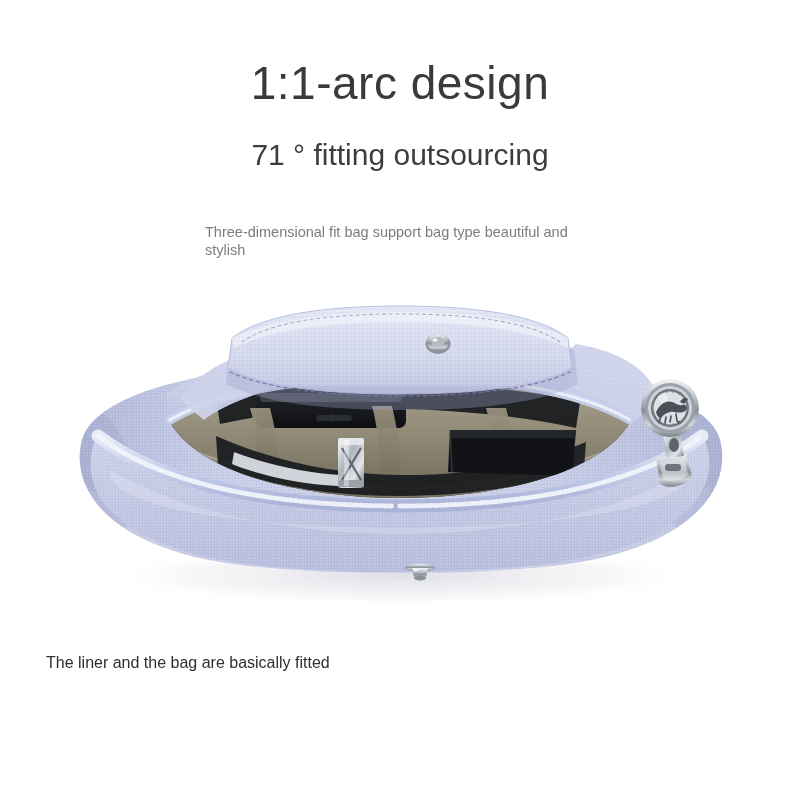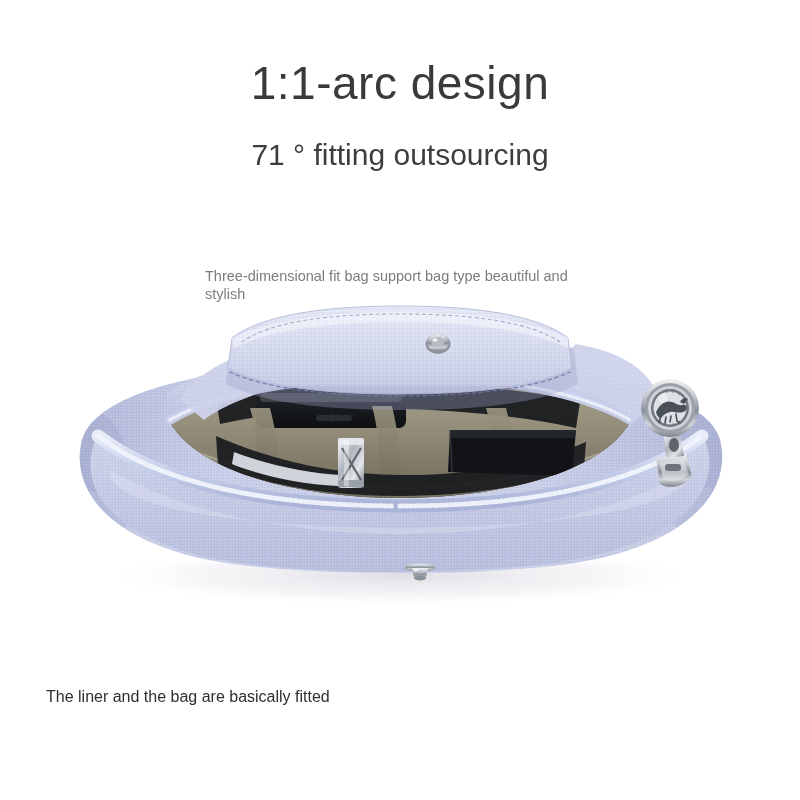--- a/index.html
+++ b/index.html
@@ -47,32 +47,30 @@
   }
   .bodycopy {
     position: absolute;
     top: 224px;
     left: 205px;
     width: 392px;
     font-size: 14.5px;
     font-weight: 400;
     color: #7c7c7c;
     line-height: 1.23;
-    margin-top: 44px;
   }
   .caption {
     position: absolute;
     top: 653px;
     left: 46px;
     width: 300px;
     font-size: 16px;
     font-weight: 400;
     color: #2f2f2f;
     line-height: 1.28;
-    margin-top: 34px;
   }
 
   
   #photo {
     position: absolute;
     top: 290px;
     left: 20px;
     width: 760px;
     height: 330px;
   }

